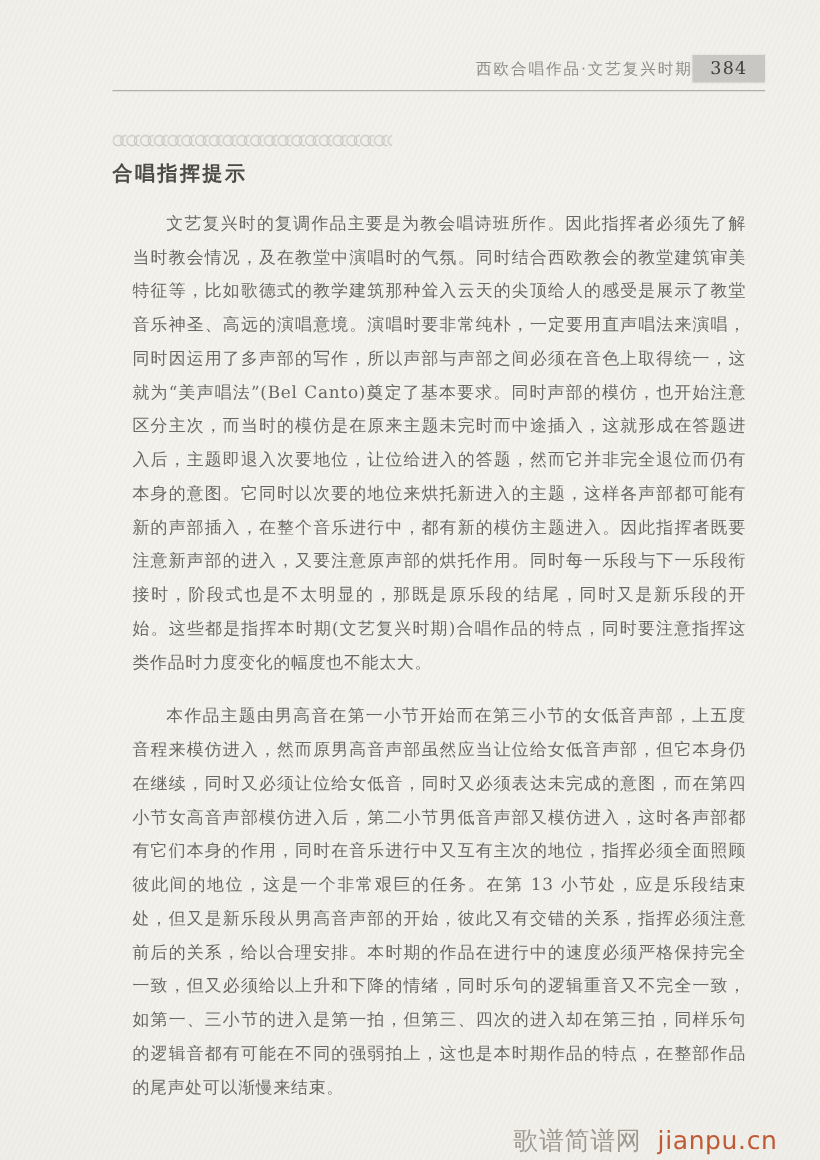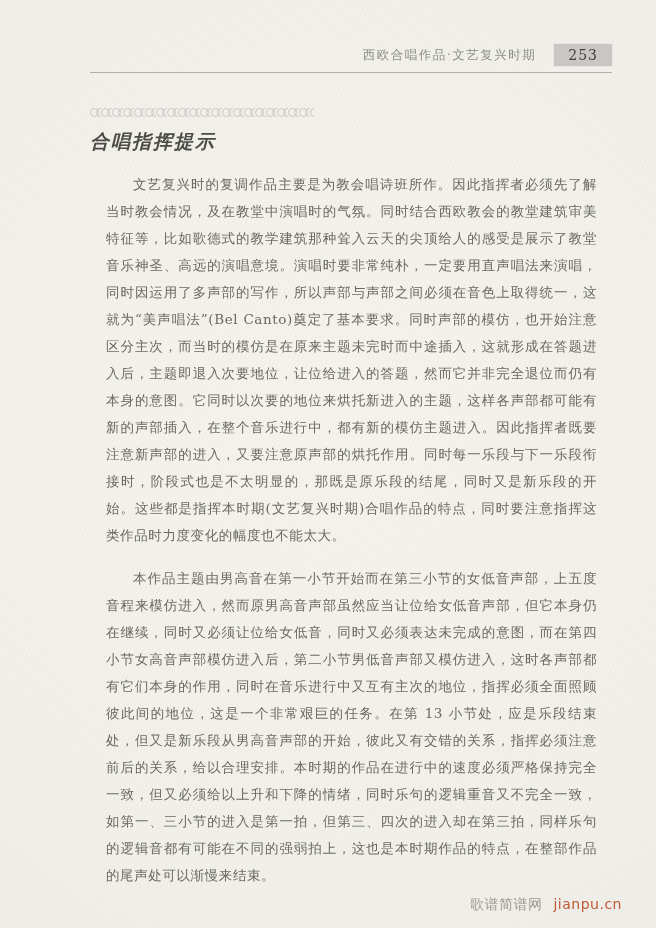--- a/index.html
+++ b/index.html
@@ -13,21 +13,21 @@
     position:relative;width:656px;height:928px;
     background:
       radial-gradient(ellipse 120% 90% at 50% 45%, #f4f3ee 0%, #f1f0eb 55%, #eceae4 100%);
   }
   .page::before{ 
     content:"";position:absolute;inset:0;pointer-events:none;
     background:repeating-linear-gradient(115deg, rgba(0,0,0,0.012) 0 2px, rgba(255,255,255,0.012) 2px 4px);
   }
   .header-row{
     position:absolute;top:44px;left:90px;right:44px;
-    display:flex;justify-content:flex-end;align-items:center;gap:18px;
+    display:flex;justify-content:flex-end;align-items:center;
   }
   .header-title{
     font-size:12.5px;color:#8e8d88;letter-spacing:1.5px;
     font-family:"DejaVu Sans","Liberation Sans",sans-serif;
   }
   .page-badge{
     display:inline-block;background:#c8c7c3;color:#403f3b;
     min-width:24px;text-align:center;
     padding:3px 14px;font-size:14px;letter-spacing:1px;
     font-family:"DejaVu Serif","Liberation Serif",serif;
@@ -36,48 +36,47 @@
   .header-rule{
     position:absolute;top:72px;left:90px;right:44px;height:0;
     border-top:1px solid #a09f9a;opacity:.8;
   }
   .content{
     position:absolute;top:106px;left:90px;width:523px;
   }
   .chain-divider{display:block;margin:0 0 10px 0;}
   .section-heading{
     margin:0 0 8px 0;
-    font-size:19px;font-weight:bold;color:#4c4b46;letter-spacing:2px;
+    font-size:16px;font-weight:bold;color:#4c4b46;letter-spacing:2px;
     font-family:"DejaVu Sans","Liberation Sans",sans-serif;
-    font-style:italic;
   }
   .body-para{
     margin:16px;
     font-size:13.5px;line-height:27px;color:#6a6862;
     letter-spacing:0.6px;
     text-align:justify;text-indent:2em;
     font-family:"DejaVu Serif","Liberation Serif",serif;
   }
   .watermark{
-    position:absolute;right:34px;bottom:14px;
-    font-size:14px;letter-spacing:.5px;
+    position:absolute;right:34px;bottom:2px;
+    font-size:20px;letter-spacing:.5px;
     font-family:"DejaVu Sans","Liberation Sans",sans-serif;
     white-space:nowrap;
   }
   .watermark .wm-name{color:#9f9992;}
   .watermark .wm-url{color:#c05a35;margin-left:6px;}
 </style>
 </head>
 <body>
 
 <div class="page">
 
   <div class="header-row">
     <span class="header-title">西欧合唱作品·文艺复兴时期</span>
-    <span class="page-badge">253</span>
+    <span class="page-badge">384</span>
   </div>
 
   <div class="header-rule"></div>
 
   <div class="content">
 
     <svg class="chain-divider" width="224" height="13" viewBox="0 0 224 13" aria-hidden="true">
       <defs>
         <pattern id="chainloop" x="0" y="0" width="11" height="13" patternUnits="userSpaceOnUse">
           <circle cx="4.5" cy="6.5" r="4" fill="none" stroke="#c7c6c1" stroke-width="1"></circle>

